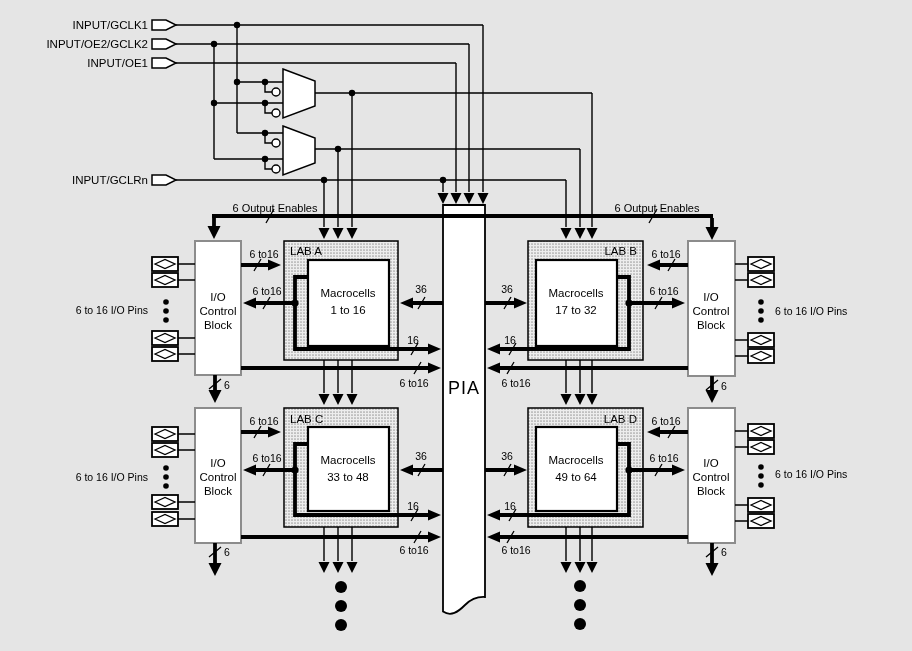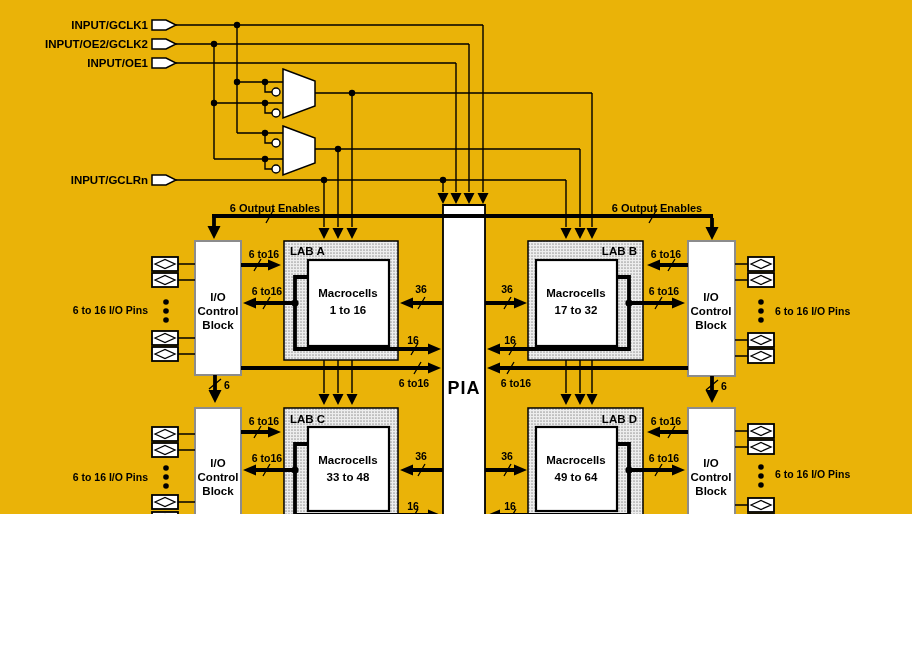--- a/index.html
+++ b/index.html
@@ -1,16 +1,16 @@
 <!DOCTYPE html>
 <html><head>
 <meta charset="utf-8">
 <style>
   html,body{margin:0;padding:0;background:#ffffff;}
-  .stage{position:relative;width:912px;height:514px;background:#eab308;overflow:hidden;font-weight:bold;}
+  .stage{position:relative;width:912px;height:651px;background:#e5e5e5;overflow:hidden;}
   svg{display:block;}
   text{font-family:"Liberation Sans","DejaVu Sans",sans-serif;fill:#000;}
   .t11{font-size:11.5px;}
   .t10{font-size:10.5px;}
   .tbus{font-size:11px;}
   .tpia{font-size:18px;letter-spacing:1px;}
   .wire{stroke:#000;stroke-width:1.4;fill:none;}
   .thick{stroke:#000;stroke-width:3.8;fill:none;}
   .slash{stroke:#000;stroke-width:1.3;fill:none;}
   .blk{fill:#ffffff;}

